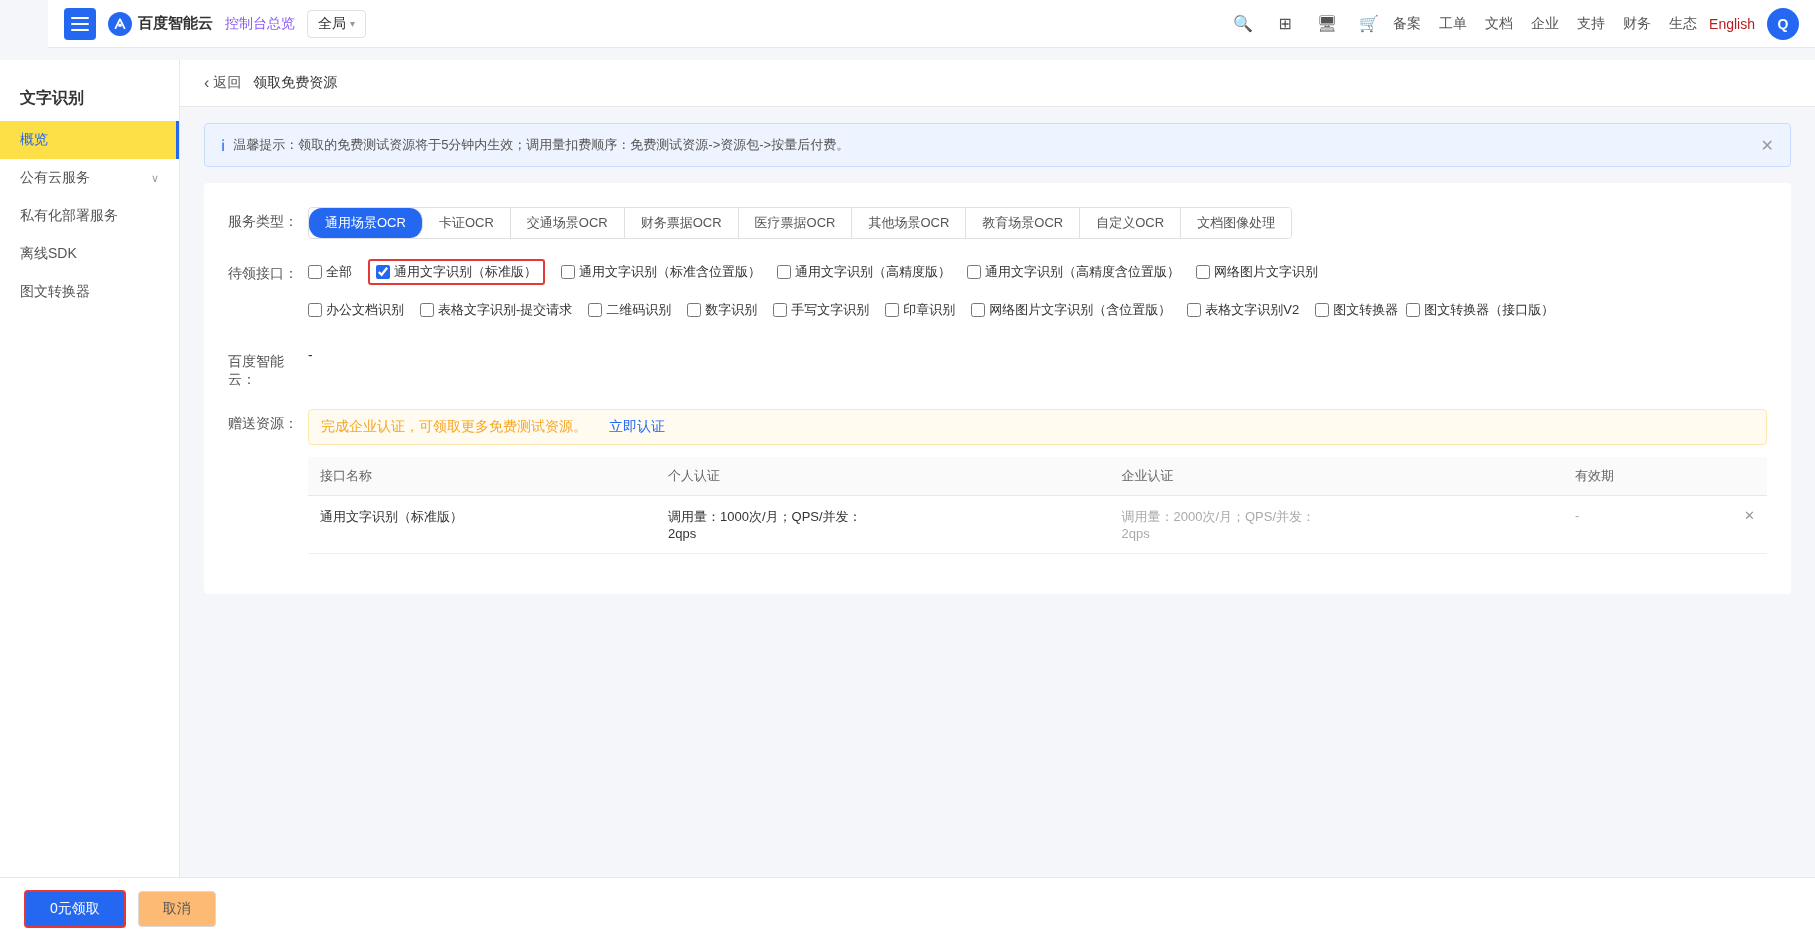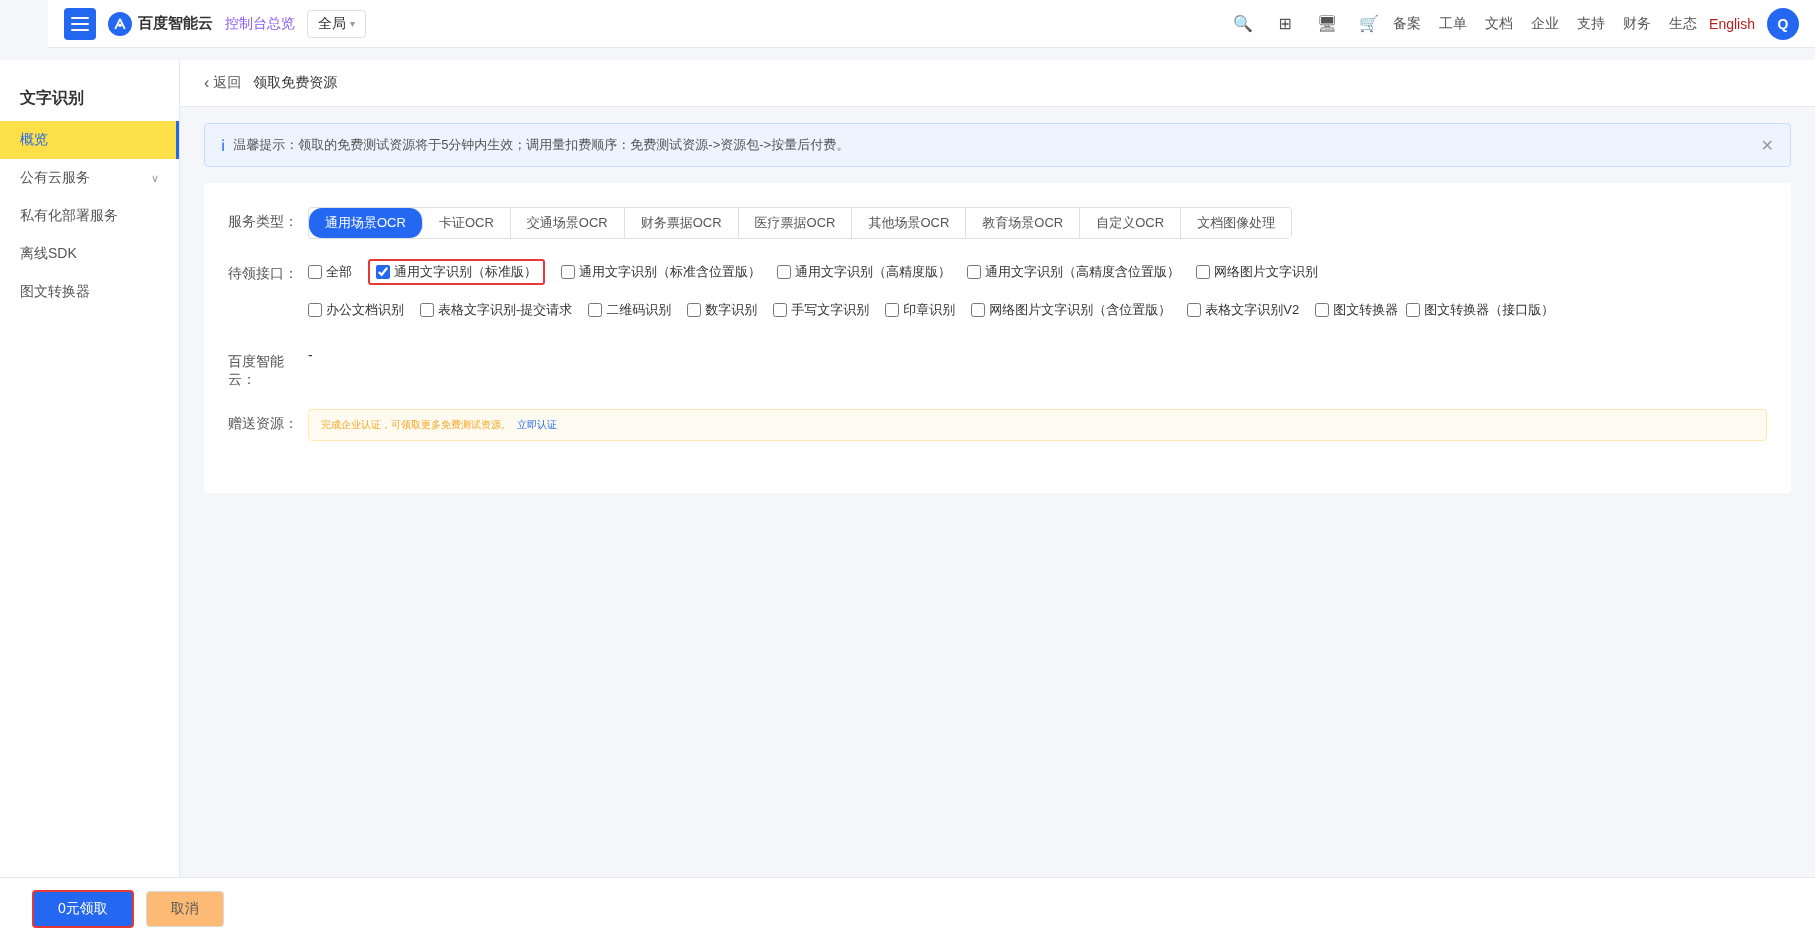--- a/index.html
+++ b/index.html
@@ -69,33 +69,33 @@
     .checkbox-line { display: flex; flex-wrap: wrap; gap: 16px; margin-bottom: 8px; align-items: center; }
     .checkbox-item { display: flex; align-items: center; gap: 4px; cursor: pointer; font-size: 13px; color: #333; white-space: nowrap; }
     .checkbox-item input[type="checkbox"] { width: 14px; height: 14px; accent-color: #2468f2; cursor: pointer; }
     .checkbox-item.highlighted { border: 2px solid #e53935; padding: 2px 6px; border-radius: 3px; }
     .checkbox-item.highlighted input[type="checkbox"]:checked { accent-color: #2468f2; }
     .claim-value { font-size: 14px; color: #333; }
 
     
     .gift-row { display: flex; align-items: flex-start; margin-bottom: 16px; }
     .gift-content { flex: 1; }
-    .gift-notice { background: #fffbf0; border: 1px solid #ffe8b0; border-radius: 4px; padding: 8px 12px; font-size: 10px; color: #f5a623; margin-bottom: 12px; display: flex; align-items: center; gap: 6px; }
+    .gift-notice { background: #fffbf0; border: 1px solid #ffe8b0; border-radius: 4px; padding: 8px 12px; font-size: 14px; color: #f5a623; margin-bottom: 12px; display: flex; align-items: center; gap: 22px; }
     .gift-notice a { color: #2468f2; cursor: pointer; text-decoration: none; }
 
     
     .resource-table { width: 100%; border-collapse: collapse; font-size: 13px; }
     .resource-table th { background: #fafafa; border-bottom: 1px solid #e8e8e8; padding: 10px 12px; text-align: left; color: #666; font-weight: 500; }
     .resource-table td { padding: 12px 12px; border-bottom: 1px solid #f0f0f0; vertical-align: top; color: #333; }
     .resource-table .td-gray { color: #aaa; }
     .resource-table .td-dash { color: #aaa; }
     .resource-table .td-close { color: #999; cursor: pointer; text-align: right; }
 
     
-    .bottom-bar { position: fixed; bottom: 0; left: 0; right: 0; background: #fff; border-top: 1px solid #e8e8e8; padding: 12px 32px; display: flex; align-items: center; gap: 12px; z-index: 100; }
+    .bottom-bar { position: fixed; bottom: 0; left: 0; right: 0; background: #fff; border-top: 1px solid #e8e8e8; padding: 12px 24px; display: flex; align-items: center; gap: 12px; z-index: 100; }
     .btn-primary { background: #2468f2; color: #fff; border: none; border-radius: 4px; padding: 8px 24px; font-size: 14px; cursor: pointer; border: 2px solid #e53935; }
     .btn-secondary { background: #fdba74; color: #555; border: 1px solid #d9d9d9; border-radius: 4px; padding: 8px 24px; font-size: 14px; cursor: pointer; }
 
     .main-content { padding-bottom: 70px; }
   </style>
 </head>
 <body>
 
 <nav class="top-nav">
   <div class="nav-hamburger">
@@ -284,20 +284,40 @@
           </div>
         </div>
 
         <div class="gift-row">
           <div class="form-label">赠送资源：</div>
           <div class="gift-content">
             <div class="gift-notice">
               <span>完成企业认证，可领取更多免费测试资源。</span>
               <a>立即认证</a>
             </div>
+            <table class="resource-table">
+              <thead>
+                <tr>
+                  <th>接口名称</th>
+                  <th>个人认证</th>
+                  <th>企业认证</th>
+                  <th>有效期</th>
+                  <th></th>
+                </tr>
+              </thead>
+              <tbody>
+                <tr>
+                  <td>通用文字识别（标准版）</td>
+                  <td>调用量：1000次/月；QPS/并发：<br>2qps</td>
+                  <td class="td-gray">调用量：2000次/月；QPS/并发：<br>2qps</td>
+                  <td class="td-dash">-</td>
+                  <td class="td-close">✕</td>
+                </tr>
+              </tbody>
+            </table>
           </div>
         </div>
 
       </div>
     </div>
   </main>
 </div>
 
 <div class="bottom-bar">
   <button class="btn-primary">0元领取</button>

